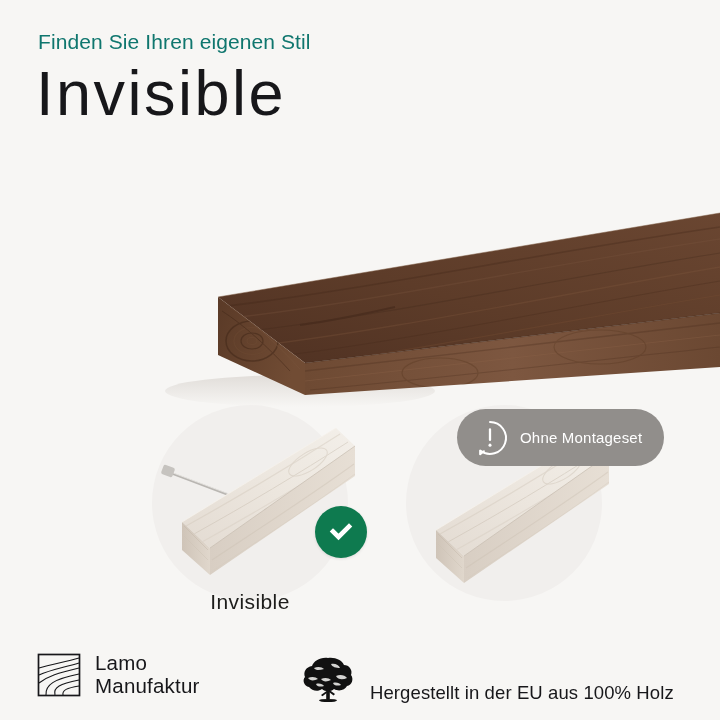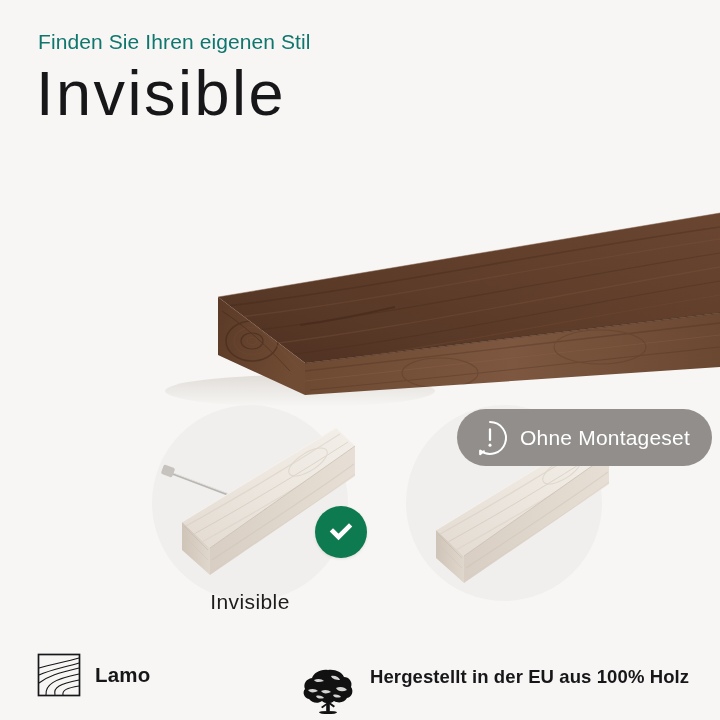--- a/index.html
+++ b/index.html
@@ -54,41 +54,41 @@
   .pill{
     position:absolute;left:457px;top:409px;
     height:57px;border-radius:29px;
     background:#918e8b;
     display:flex;align-items:center;
     padding:0 22px 0 14px;
     box-sizing:border-box;
   }
   .pill-icon{width:38px;height:38px;flex:0 0 38px;margin-right:11px;}
   .pill-label{
-    color:#ffffff;font-size:21px;letter-spacing:.2px;white-space:nowrap;
+    color:#ffffff;font-size:15px;letter-spacing:.2px;white-space:nowrap;
   }
 
   
   .cap{
     position:absolute;top:590px;
     font-size:21px;letter-spacing:.4px;
     text-align:center;white-space:nowrap;
   }
   .cap-left{left:152px;width:196px;color:#1d1d1b;}
   .cap-right{left:406px;width:196px;color:#b5b2af;}
 
   
   .footer{position:absolute;left:0;top:640px;width:720px;height:80px;}
   .brand{position:absolute;left:36px;top:12px;display:flex;align-items:center;}
   .brand-mark{width:46px;height:46px;flex:0 0 46px;}
   .brand-text{
     margin-left:13px;font-size:20.5px;color:#17171a;
-    line-height:1.12;letter-spacing:.2px;font-weight:bold;
-  }
-  .eu{position:absolute;left:300px;top:26px;display:flex;align-items:flex-start;font-weight:bold;}
+    line-height:1.12;letter-spacing:.2px;
+  }
+  .eu{position:absolute;left:300px;top:14px;display:flex;align-items:flex-end;}
   .tree-mark{width:56px;height:50px;flex:0 0 56px;}
   .eu-text{margin-left:14px;font-size:18.5px;color:#17171a;letter-spacing:.1px;white-space:nowrap;}
 </style>
 </head>
 <body style="background: rgb(247, 246, 244);">
 
 <div class="stage">
 
   <div class="subtitle">Finden Sie Ihren eigenen Stil</div>
   <div class="headline">Invisible</div>
@@ -275,20 +275,21 @@
         <rect x="2.5" y="2.5" width="41" height="41" fill="none" stroke="#17171a" stroke-width="1.7"></rect>
         <path d="M3 16 C16 12 30 10 43 6" fill="none" stroke="#17171a" stroke-width="1.1"></path>
         <path d="M3 23 C14 18 26 16 43 11" fill="none" stroke="#17171a" stroke-width="1.1"></path>
         <path d="M3 31 C12 24 22 21 43 16" fill="none" stroke="#17171a" stroke-width="1.1"></path>
         <path d="M10 43 C9 33 18 27 43 22" fill="none" stroke="#17171a" stroke-width="1.1"></path>
         <path d="M19 43 C17 35 24 32 43 28" fill="none" stroke="#17171a" stroke-width="1.1"></path>
         <path d="M27 43 C26 38 31 36 43 34" fill="none" stroke="#17171a" stroke-width="1.1"></path>
       </svg>
       <div class="brand-text">
         <div>Lamo</div>
+        <div>Manufaktur</div>
       </div>
     </div>
 
     <div class="eu">
       <svg class="tree-mark" viewBox="0 0 56 50">
         <g fill="#111111">
           <path d="M28 4 C20 3 14 7 12 12 C6 13 3 18 5 23 C2 26 4 32 9 33 C12 37 18 38 22 35
                    C25 38 31 38 34 35 C39 38 45 36 47 32 C52 31 54 25 51 21 C53 16 49 11 44 11
                    C42 6 35 3 28 4 Z"></path>
           <path d="M26.2 32 L26.2 45 L29.8 45 L29.8 32 Z"></path>

